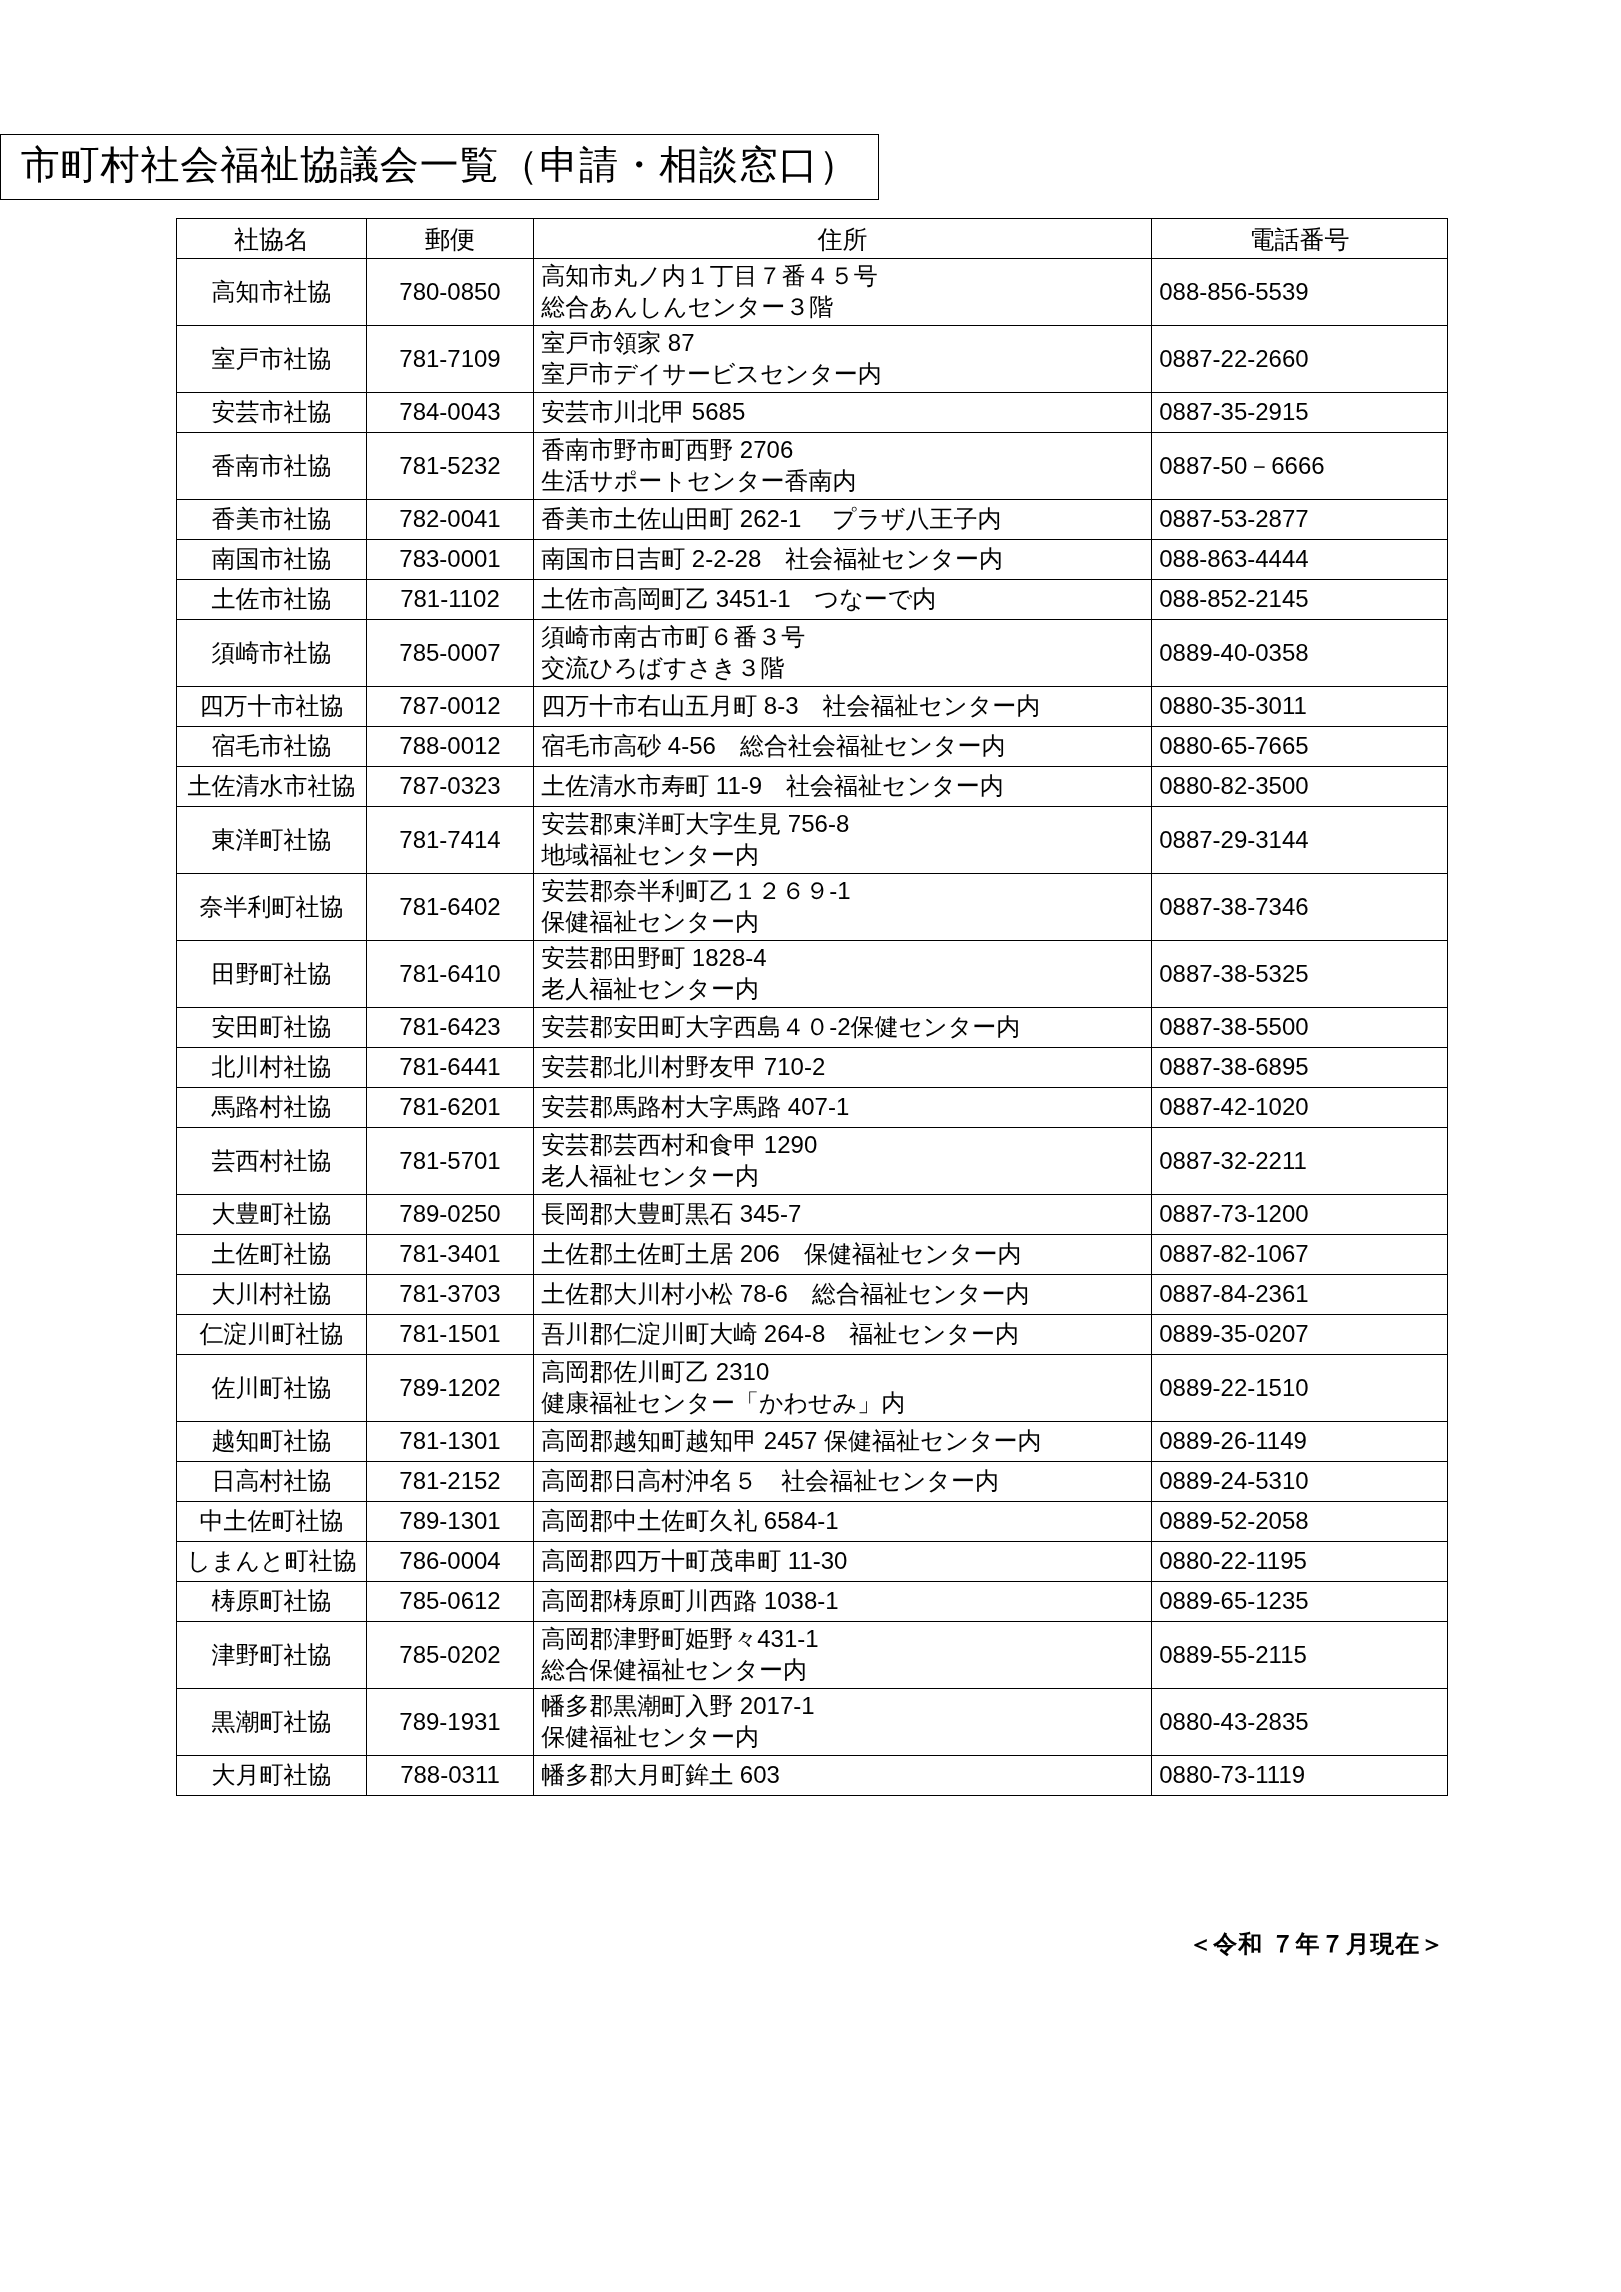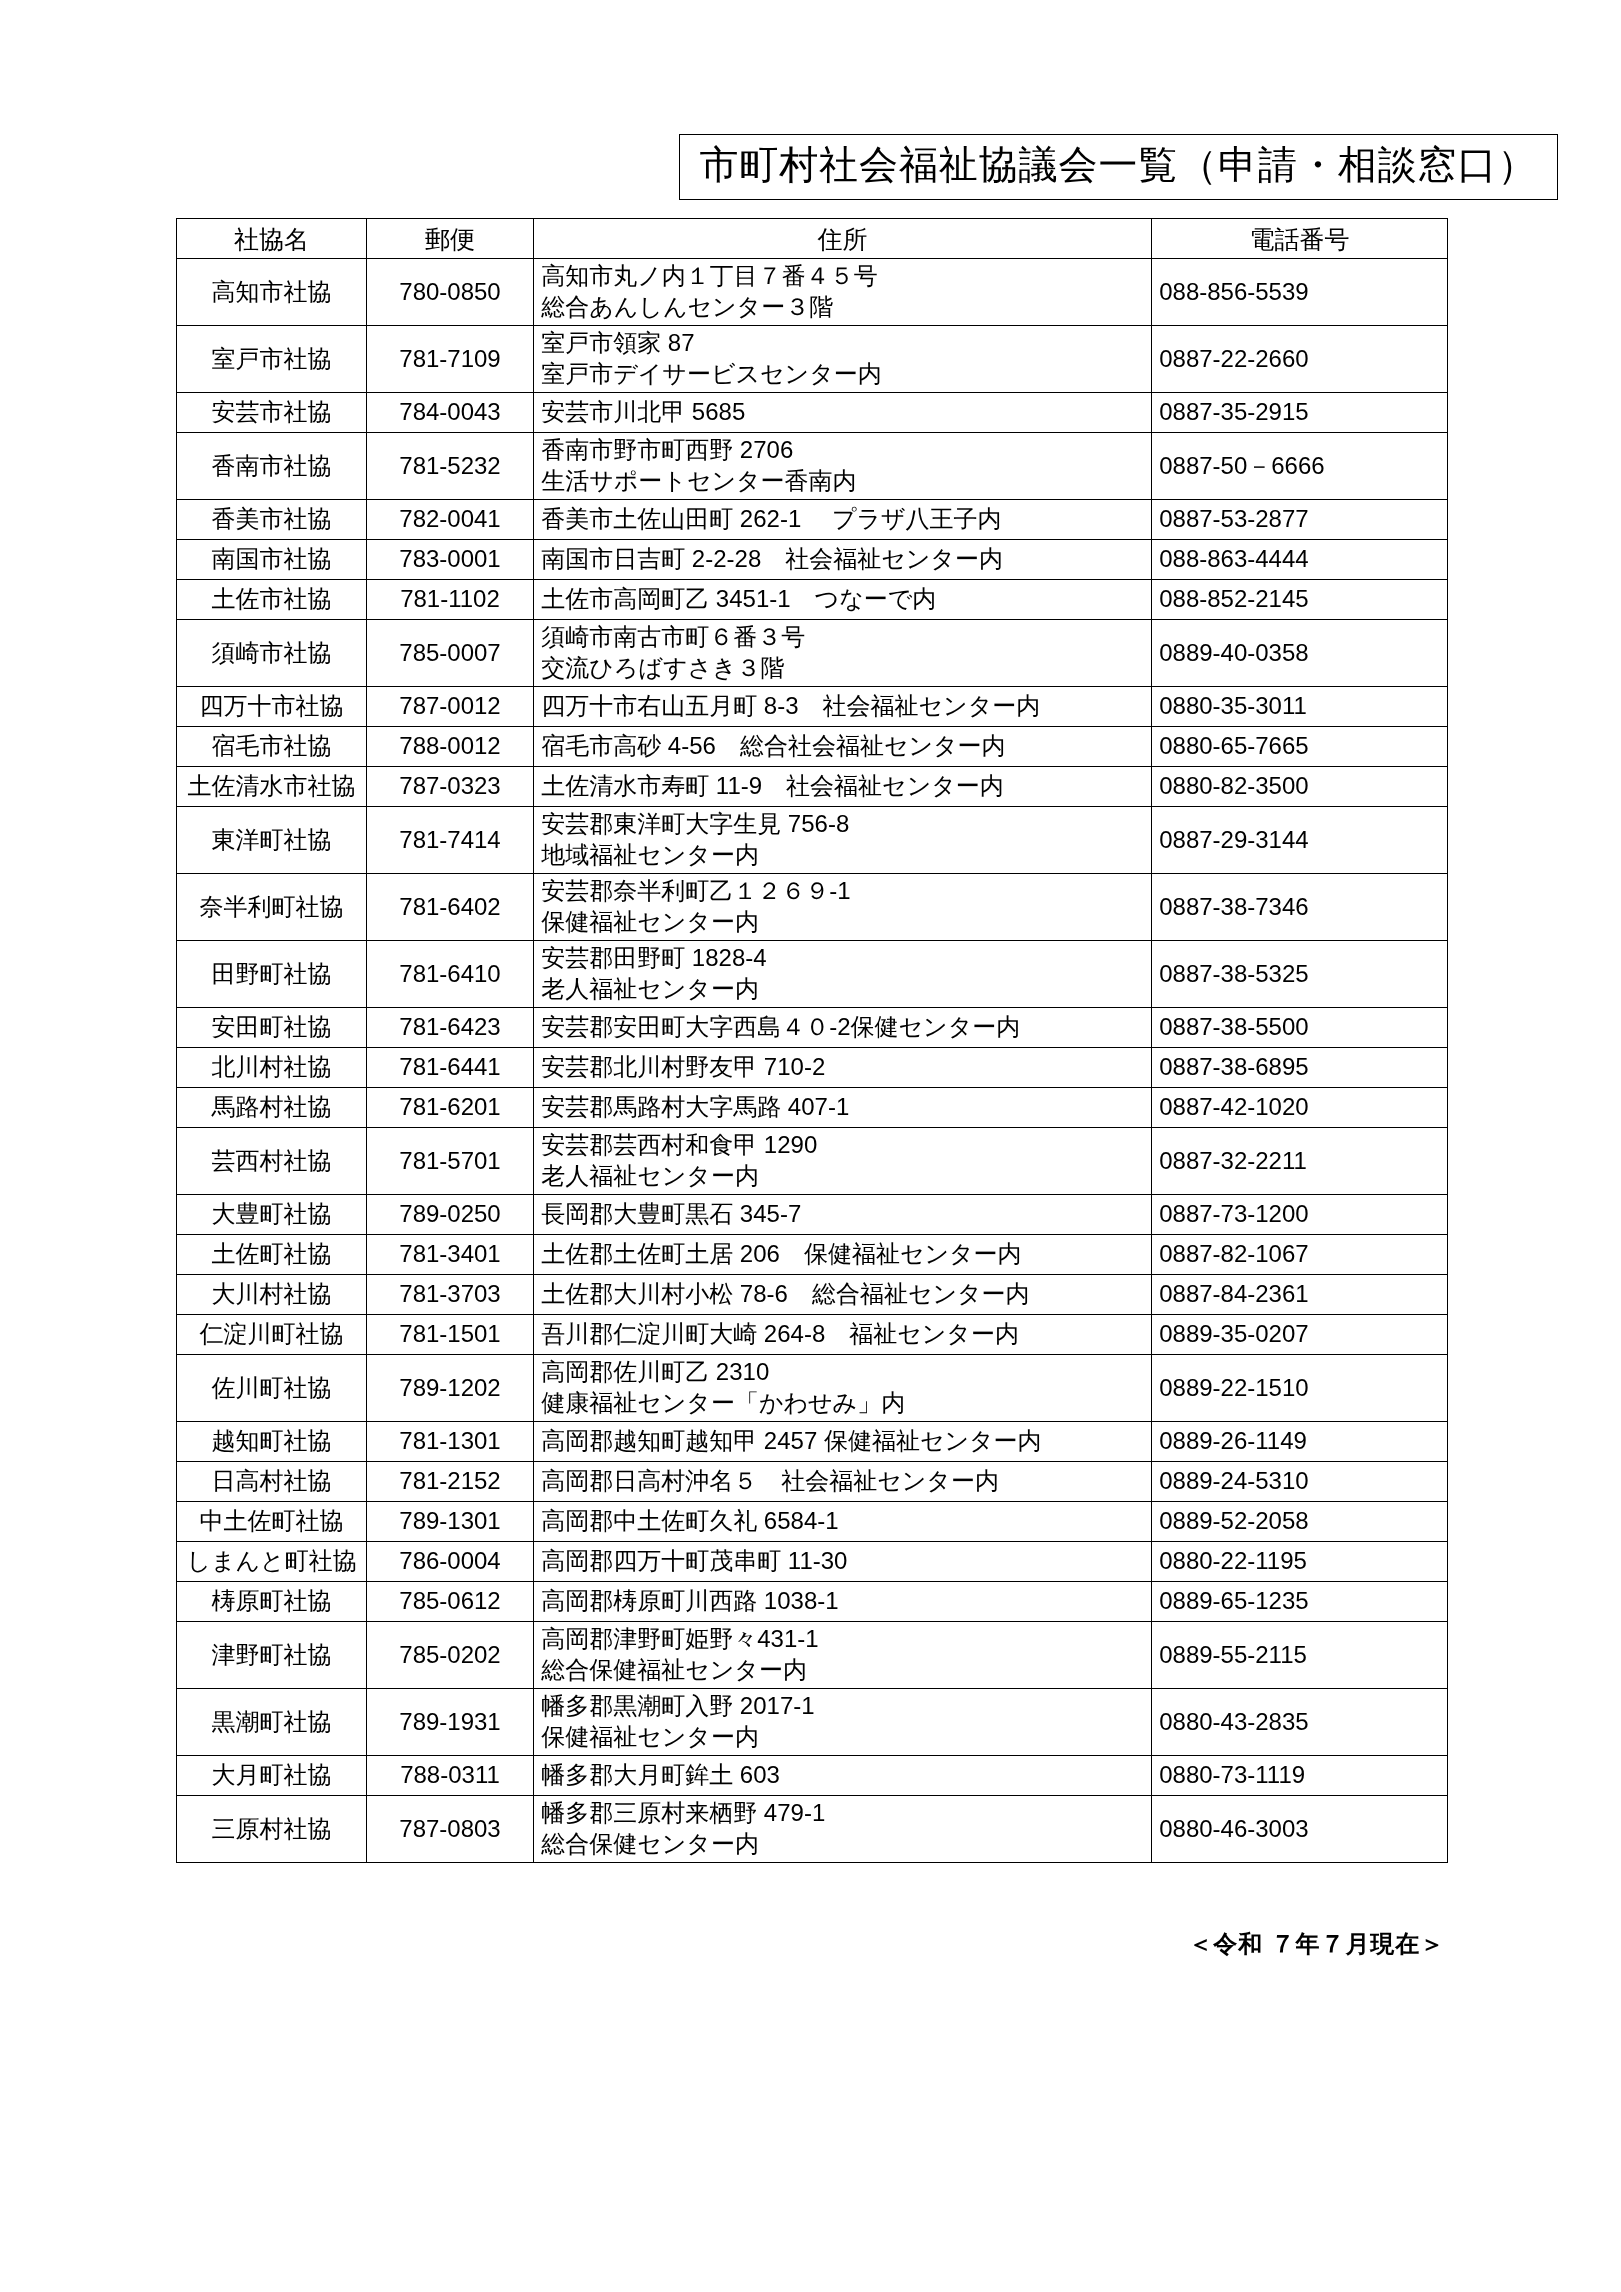--- a/index.html
+++ b/index.html
@@ -21,21 +21,21 @@
     width: 1621px;
     height: 2293px;
     box-sizing: border-box;
     padding: 0;
   }
   .title-wrap {
     position: absolute;
     left: 0;
     top: 134px;
     width: 1558px;
-    text-align: right;
+    text-align: left;
   }
   .title-box {
     display: inline-block;
     border: 1.8px solid #000;
     padding: 9px 19.7px 12.5px 19.7px;
     font-size: 39px;
     line-height: 1.1;
     letter-spacing: 0.9px;
     font-weight: 400;
   }
@@ -300,26 +300,19 @@
           <td class="addr">幡多郡黒潮町入野 2017-1
 保健福祉センター内</td>
           <td class="tel">0880-43-2835</td>
         </tr>
         <tr class="r1">
           <td class="name">大月町社協</td>
           <td class="post">788-0311</td>
           <td class="addr">幡多郡大月町鉾土 603</td>
           <td class="tel">0880-73-1119</td>
         </tr>
-        <tr class="r2">
-          <td class="name">三原村社協</td>
-          <td class="post">787-0803</td>
-          <td class="addr">幡多郡三原村来栖野 479-1
-総合保健センター内</td>
-          <td class="tel">0880-46-3003</td>
-        </tr>
       </tbody>
   </table>
 
   <div class="footnote">＜令和 ７年７月現在＞</div>
 
 </div>
 
 
 </body></html>

